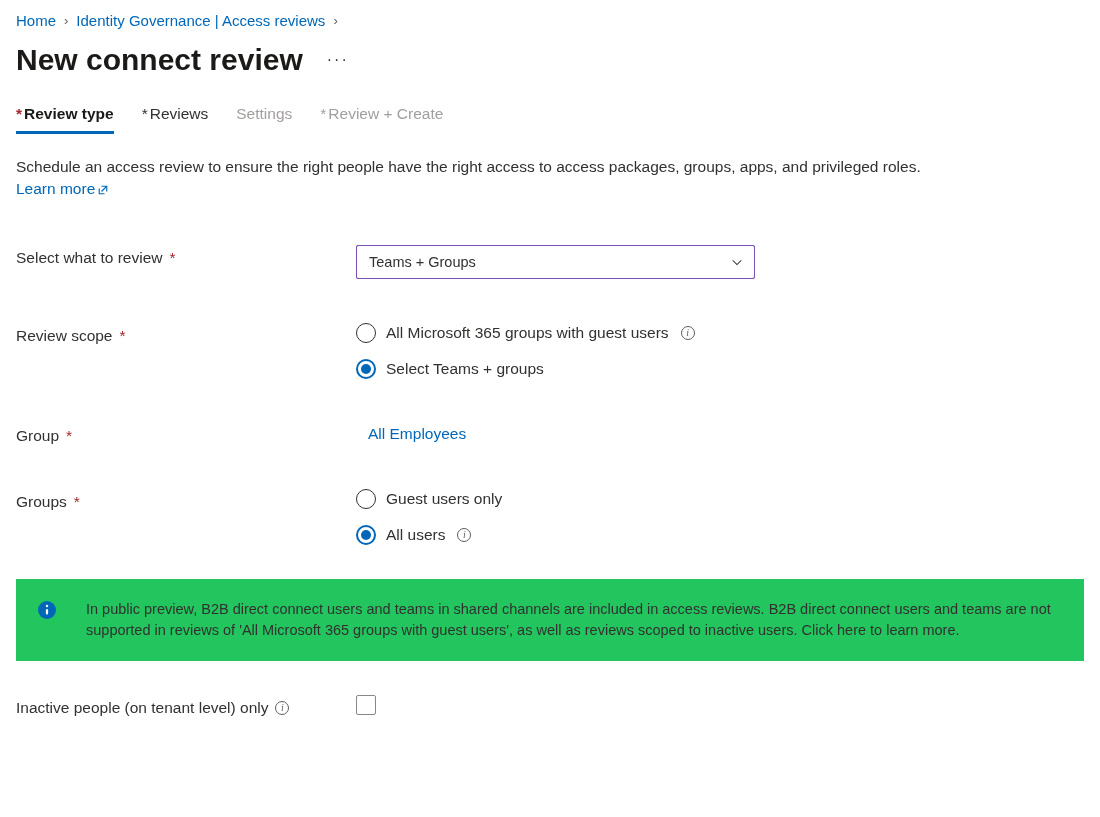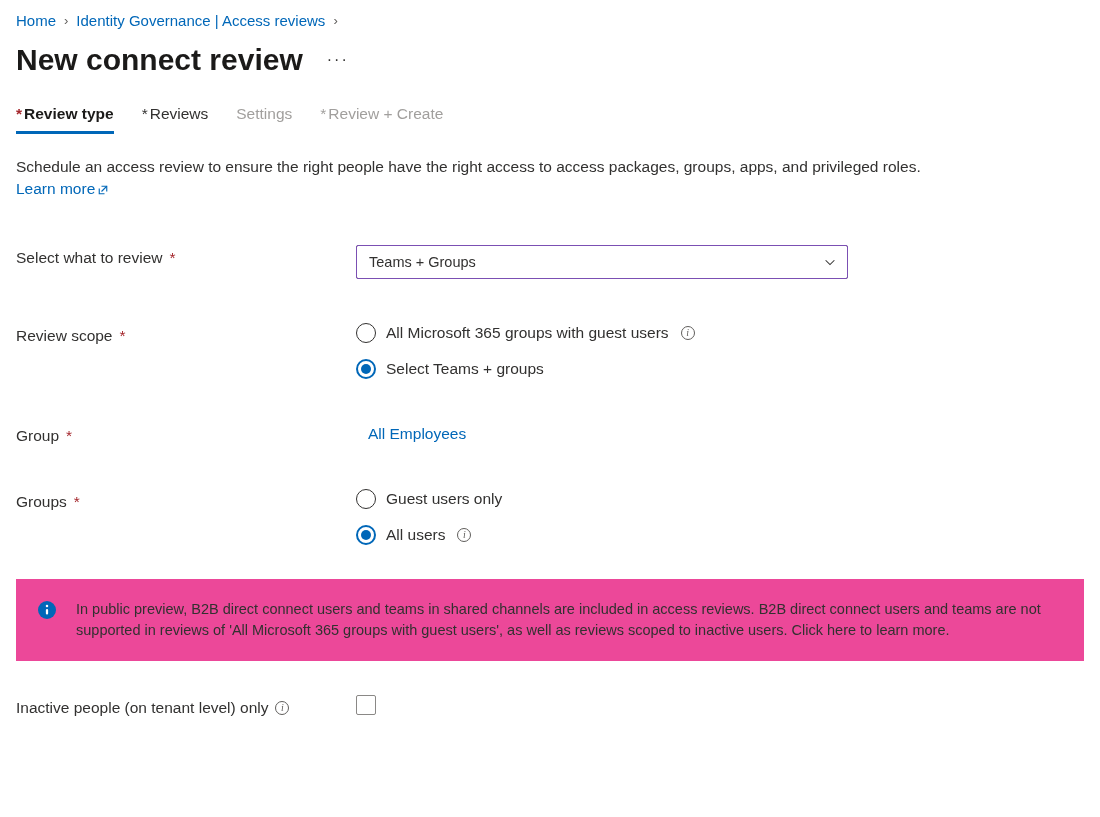--- a/index.html
+++ b/index.html
@@ -108,21 +108,21 @@
       align-items: center;
       gap: 5px;
       flex-shrink: 0;
     }
     .form-label .req { color: #a4262c; margin-left: 2px; }
     .form-field { flex: 0 0 460px; }
 
     
     .select {
       position: relative;
-      width: 492px;
+      width: 399px;
       border: 1px solid #8a8886;
       outline: 1px solid #7b4fb3;
       outline-offset: -1px;
       height: 34px;
       display: flex;
       align-items: center;
       padding: 0 34px 0 12px;
       font-size: 14.5px;
       cursor: pointer;
       border-radius: 2px;
@@ -186,22 +186,22 @@
       display: inline-block;
       font-size: 15.5px;
       color: #0067b8;
       padding-top: 2px;
       margin-left: 12px;
     }
 
     
     .banner {
       display: flex;
-      gap: 20px;
-      background: #ec4899;
+      gap: 30px;
+      background: #22c55e;
       padding: 20px 22px;
       margin: 24px 0 34px;
       font-size: 14.5px;
       line-height: 1.45;
     }
     .banner-icon {
       width: 18px;
       height: 18px;
       flex-shrink: 0;
       margin-top: 2px;

